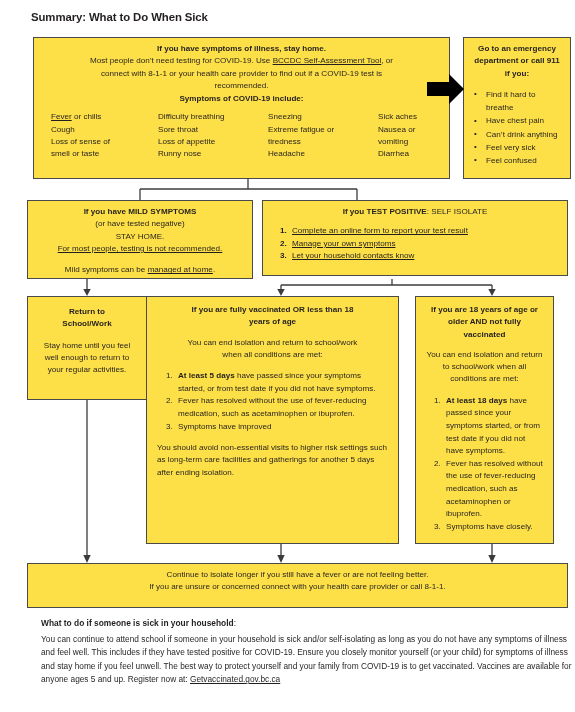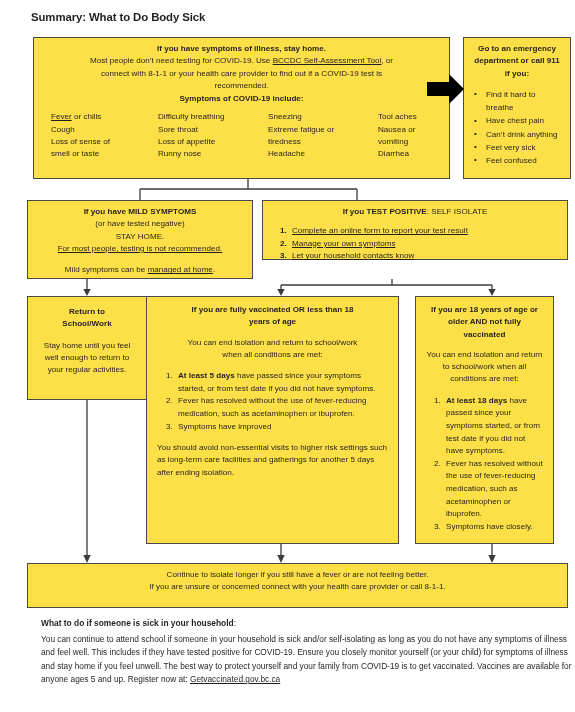--- a/index.html
+++ b/index.html
@@ -102,21 +102,21 @@
     width: 38px;
     height: 32px;
     z-index: 5;
   }
 
   
   #box-mild { left: 27px; top: 200px; width: 226px; height: 79px; }
   #box-mild .box-inner { padding: 5px 4px; }
 
   
-  #box-positive { left: 262px; top: 200px; width: 306px; height: 60px; }
+  #box-positive { left: 262px; top: 200px; width: 306px; height: 76px; }
   #box-positive .box-inner { padding: 5px 8px; }
   .num-list {
     margin: 7px 0 0 0;
     padding: 0 0 0 18px;
     font-size: 8.1px;
     line-height: 12.6px;
   }
   .num-list li { padding-left: 3px; }
   .num-list.bold-num li::marker { font-weight: bold; }
 
@@ -165,21 +165,21 @@
     pointer-events: none;
   }
   .conn { stroke: #3b3b3b; stroke-width: 1.3; fill: none; }
   .conn-head { fill: #3b3b3b; }
 </style>
 </head>
 <body>
 
 <div class="page">
 
-  <div class="page-title">Summary: What to Do Body Sick</div>
+  <div class="page-title">Summary: What to Do When Sick</div>
 
   <svg id="connectors" viewBox="0 0 575 712">
 
     <path class="conn" d="M248,179 L248,189"></path>
     <path class="conn" d="M140,189 L357,189"></path>
     <path class="conn" d="M140,189 L140,200"></path>
     <path class="conn" d="M357,189 L357,200"></path>
 
     <path class="conn" d="M87,279 L87,291"></path>
     <polygon class="conn-head" points="87,296 83.3,289 90.7,289"></polygon>
@@ -224,21 +224,21 @@
           <div>Loss of appetite</div>
           <div>Runny nose</div>
         </div>
         <div class="sym-col">
           <div>Sneezing</div>
           <div>Extreme fatigue or</div>
           <div>tiredness</div>
           <div>Headache</div>
         </div>
         <div class="sym-col">
-          <div>Tool aches</div>
+          <div>Sick aches</div>
           <div>Nausea or</div>
           <div>vomiting</div>
           <div>Diarrhea</div>
         </div>
       </div>
     </div>
   </div>
 
   <svg id="arrow-emergency" viewBox="0 0 38 32">
     <polygon fill="#000000" points="0,9 22,9 22,1 37,16 22,31 22,23 0,23"></polygon>

